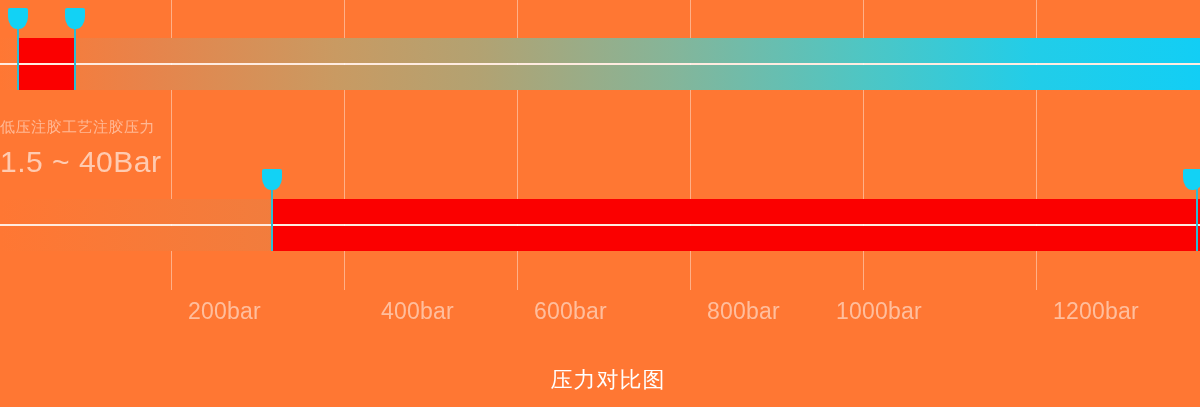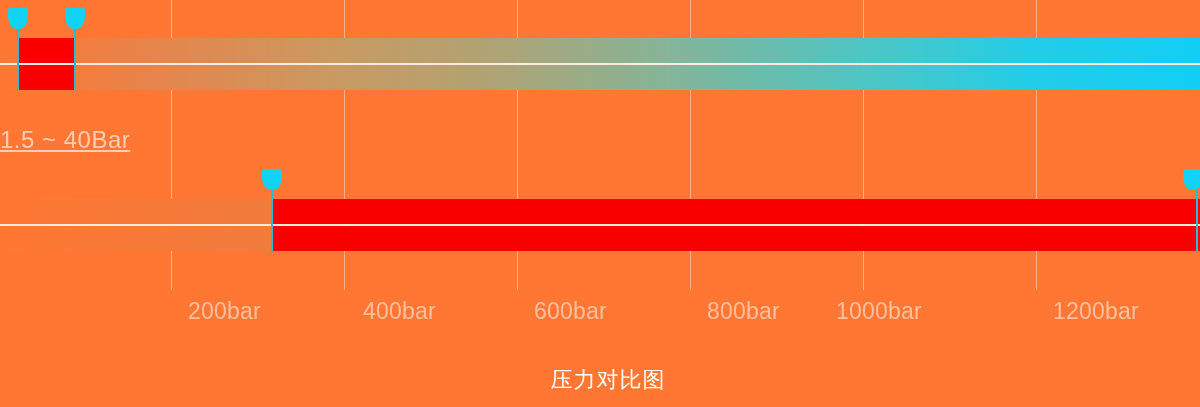--- a/index.html
+++ b/index.html
@@ -117,27 +117,26 @@
     left: 0;
   }
   .anno-caption {
     font-size: 15px;
     color: rgba(255,255,255,0.48);
     letter-spacing: 0.5px;
     white-space: nowrap;
     line-height: 1.2;
   }
   .anno-value {
-    font-size: 24px;
+    font-size: 30px;
     color: rgba(255,255,255,0.62);
     letter-spacing: 0.5px;
     white-space: nowrap;
     line-height: 1.3;
     margin-top: 6px;
-    text-decoration: underline;
   }
 
   .chart-title {
     position: absolute;
     left: 16px;
     right: 0;
     top: 365px;
     text-align: center;
     font-size: 22px;
     color: #FFFFFF;
@@ -184,27 +183,28 @@
   <div class="bar-sep-bot" style="width:1200px"></div>
 
   <div class="marker" style="left:271px; top:169px; height:82px;">
     <div class="marker-head"></div>
   </div>
   <div class="marker" style="left:1196px; top:169px; height:82px;">
     <div class="marker-head" style="left:-13px;"></div>
   </div>
 
   <div class="tick-label" style="left:188px">200bar</div>
-  <div class="tick-label" style="left:363px">400bar</div>
+  <div class="tick-label" style="left:381px">400bar</div>
   <div class="tick-label" style="left:534px">600bar</div>
   <div class="tick-label" style="left:707px">800bar</div>
   <div class="tick-label" style="left:836px">1000bar</div>
   <div class="tick-label" style="left:1053px">1200bar</div>
 
   <div class="anno" style="top:118px">
+    <div class="anno-caption">低压注胶工艺注胶压力</div>
     <div class="anno-value">1.5 ~ 40Bar</div>
   </div>
 
   <div class="anno" style="top:280px">
   </div>
 
   <div class="chart-title">压力对比图</div>
 
 </div>
 

